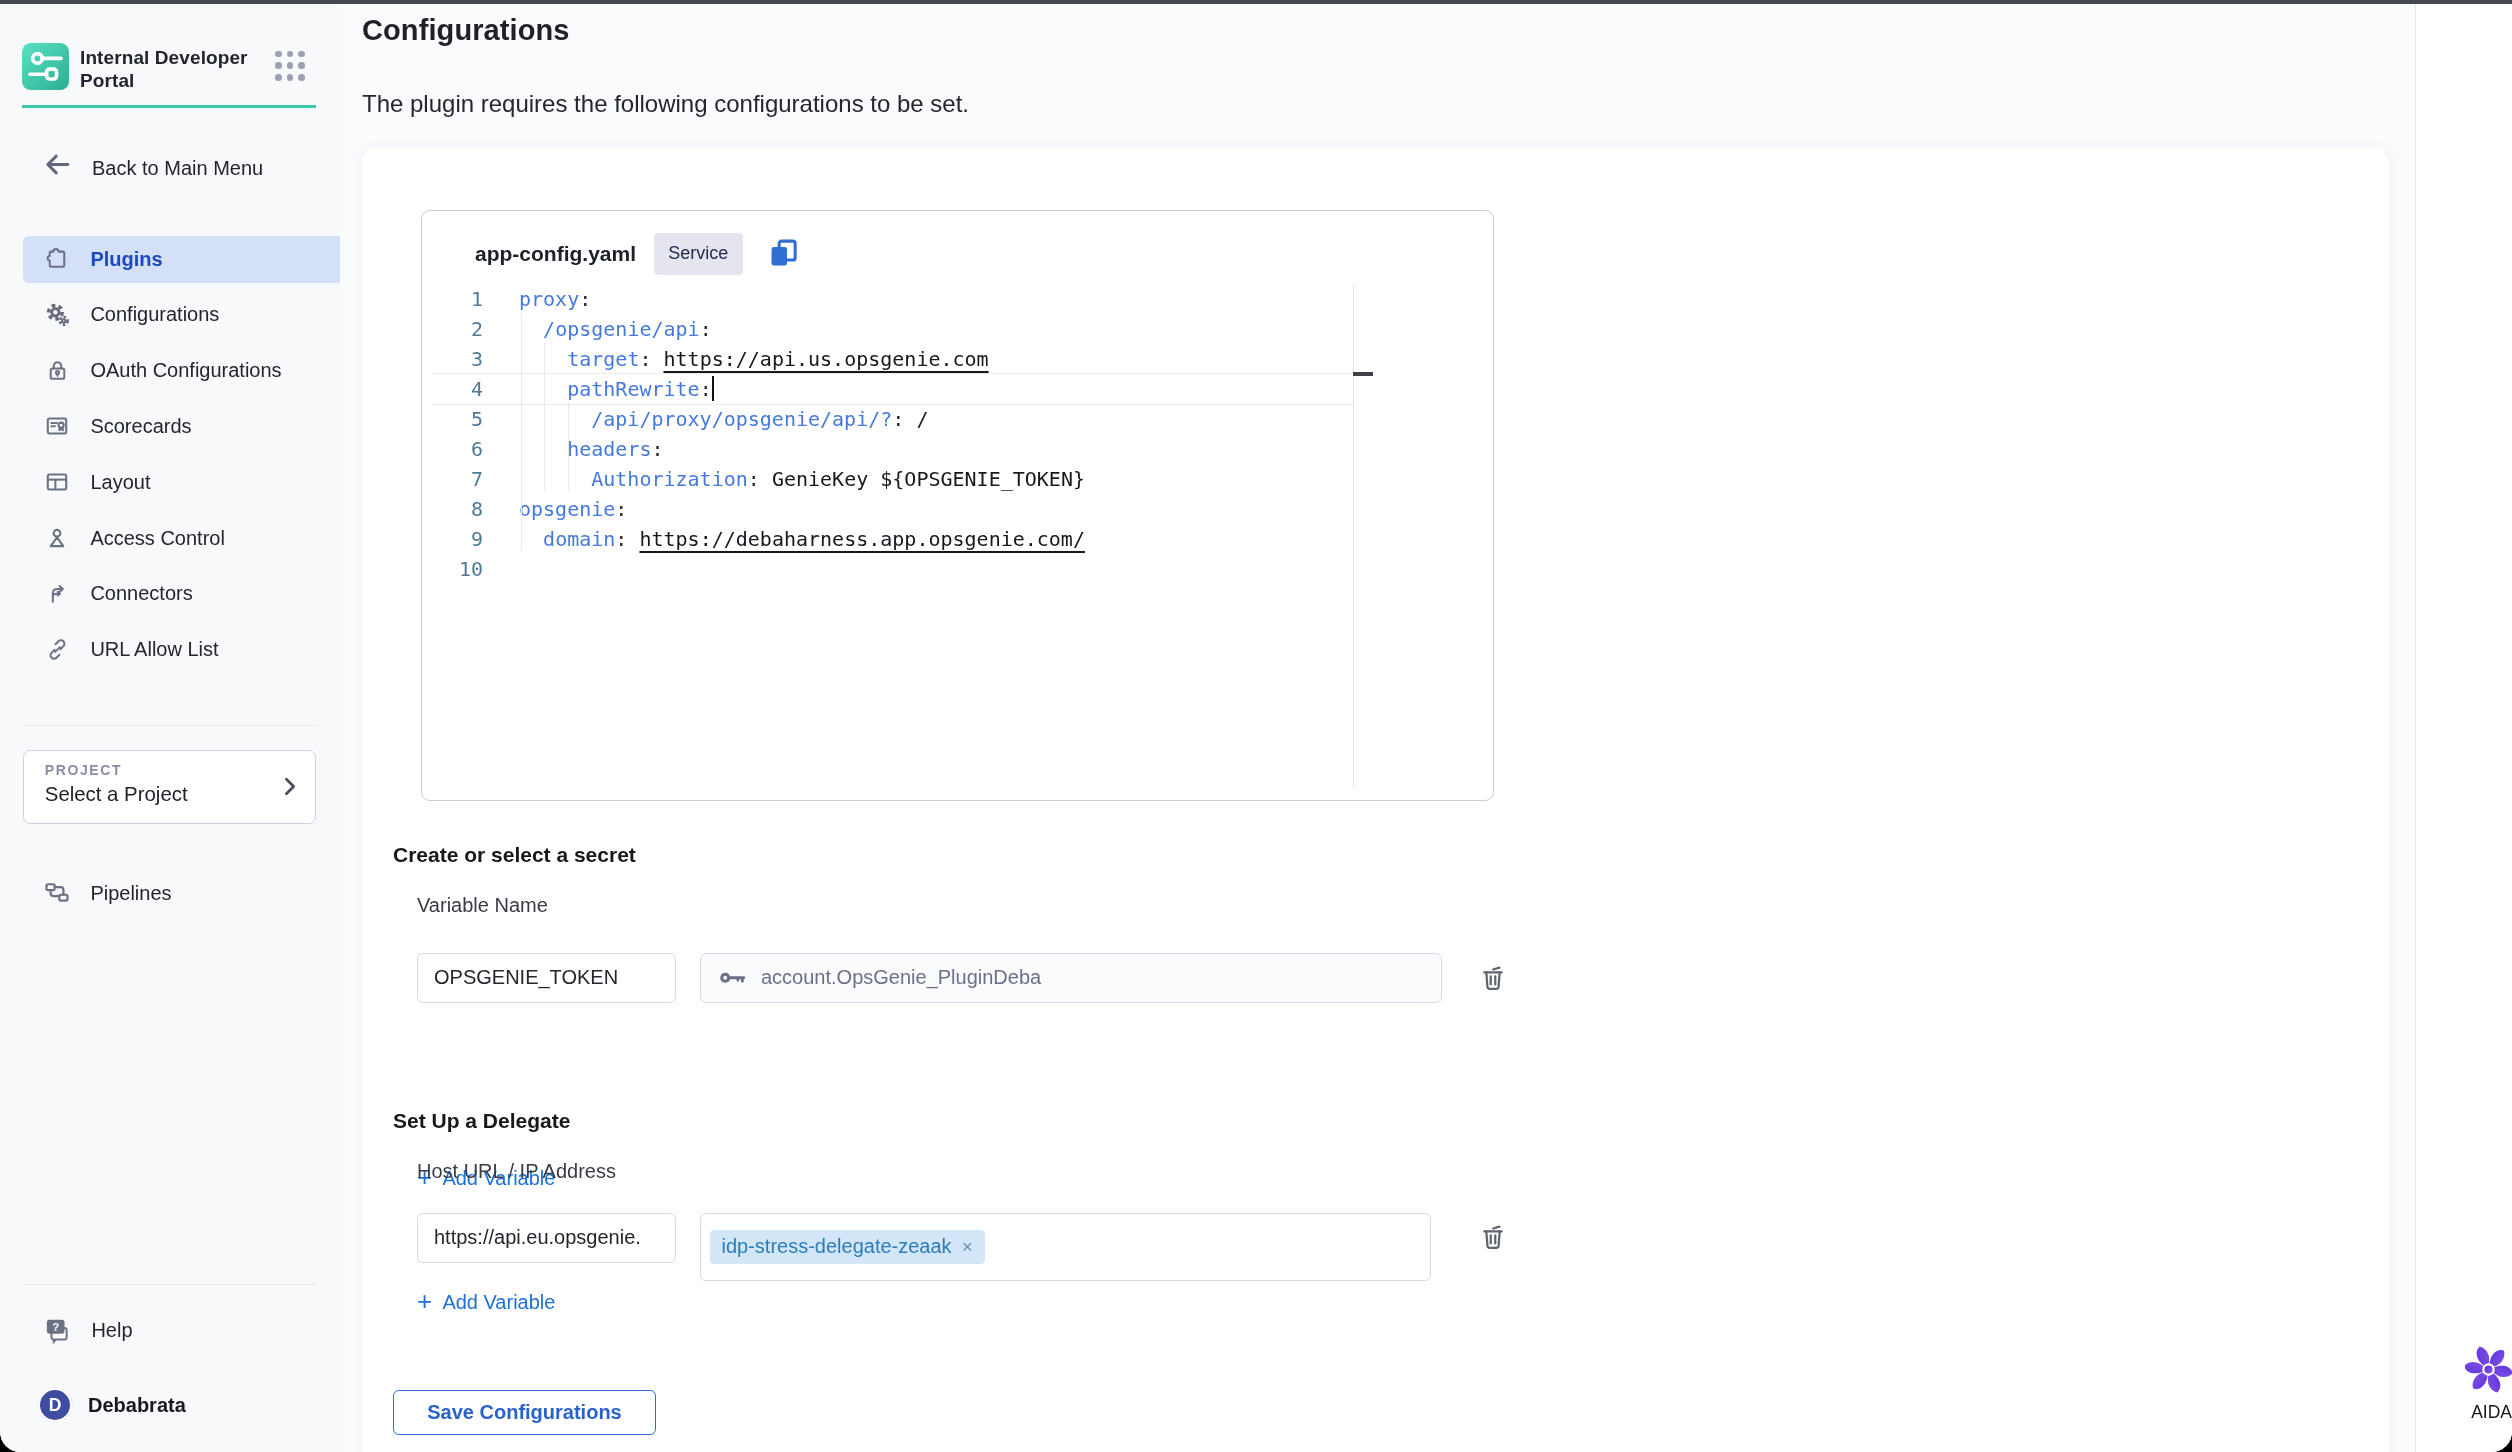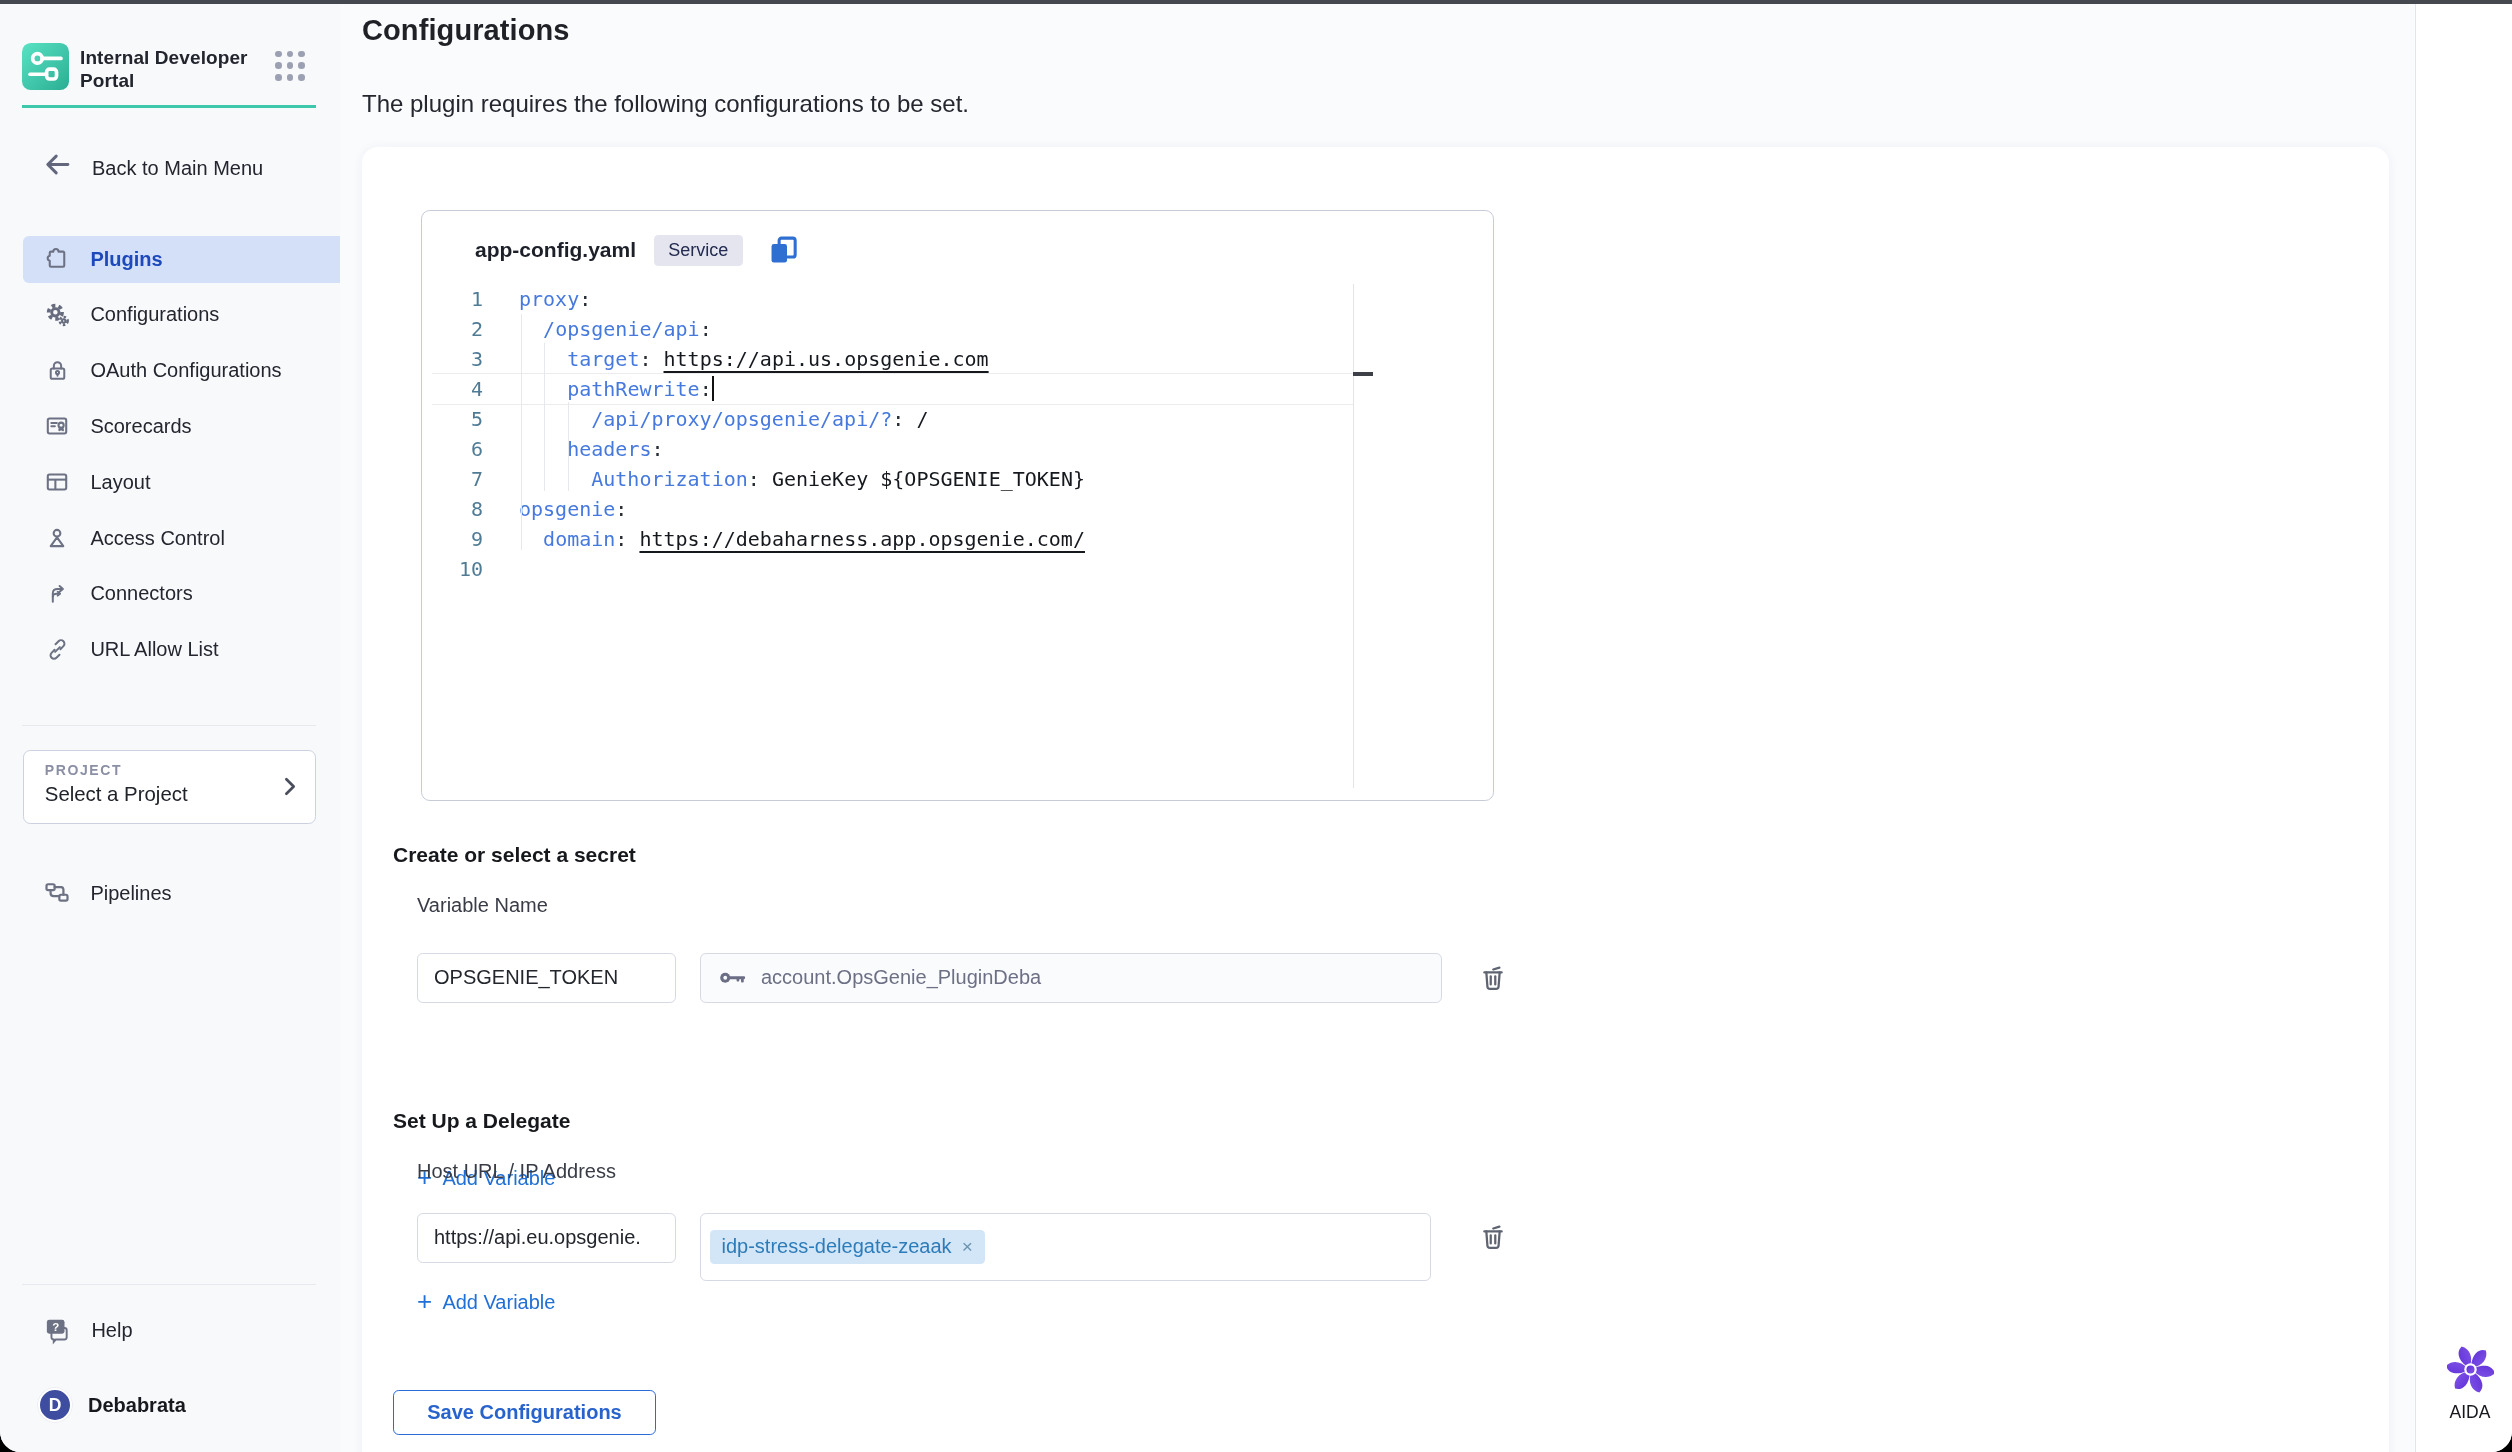--- a/index.html
+++ b/index.html
@@ -39,21 +39,21 @@
   
   .main { position:absolute; left:340px; top:3.6px; right:98px; bottom:0; background:#fafbfd; }
   .page-title { position:absolute; left:22px; top:10.2px; font-size:29px; font-weight:700; color:#1f2127; letter-spacing:0.1px; }
   .page-desc { position:absolute; left:22px; top:86px; font-size:24px; color:#24272e; }
   .content-card { position:absolute; left:22px; top:143px; width:2027px; bottom:-22px; background:#fff; border-radius:16px 16px 0 0; box-shadow:0 1.5px 11.7px rgba(40,45,80,.06); }
 
   
   .editor { position:absolute; left:59px; top:63px; width:1073px; height:591px; background:#fff; border:1.1px solid #c7cbd8; border-radius:8.8px; }
   .editor-head { position:absolute; left:53px; top:22px; display:flex; align-items:center; gap:17.5px; }
   .filename { font-size:21px; font-weight:700; color:#1d2029; }
-  .badge { display:inline-flex; align-items:center; height:31px; padding:0 14.6px; border-radius:4.4px; background:#e4e5ef; color:#222a50; font-size:18px; }
+  .badge { display:inline-flex; align-items:center; height:42px; padding:0 14.6px; border-radius:4.4px; background:#e4e5ef; color:#222a50; font-size:18px; }
   .copy-btn { background:none; border:none; padding:0; margin-left:5.8px; cursor:pointer; display:flex; }
 
   .code { position:absolute; left:0; top:73px; right:11.7px; font-family:"DejaVu Sans Mono", monospace; font-size:20px; line-height:30px; }
   .crow { display:flex; height:30px; white-space:pre; position:relative; }
   .crow .ln { width:61px; text-align:right; color:#4f7b95; flex:none; }
   .crow .lc { margin-left:36px; color:#15181d; }
   .crow.active::before { content:''; position:absolute; left:10.2px; width:921px; top:-0.7px; height:100%;
     border-top:1.1px solid #ececec; border-bottom:1.1px solid #ececec; pointer-events:none; }
   .seg-key { color:#4679dd; }
   .seg-pun { color:#2a2e35; }
@@ -76,21 +76,21 @@
   .chip .t { font-size:20px; color:#2d7cba; }
   .chip .x { font-size:19px; color:#6d94af; cursor:pointer; line-height:1; }
   .trash-btn { position:absolute; left:1115px; background:none; border:none; padding:0; cursor:pointer; }
   .add-var { position:absolute; left:55px; display:flex; align-items:center; gap:10.2px; cursor:pointer; }
   .add-var .plus { font-size:26px; color:#2070d6; font-weight:500; line-height:1; margin-top:-2.9px; }
   .add-var .t { font-size:20px; font-weight:500; color:#2070d6; }
   .save-btn { position:absolute; left:31px; top:1243px; width:263px; height:45px; background:#fff; border:1.8px solid #2a6bd7; border-radius:5.8px; color:#2863cd; font-size:20px; font-weight:600; cursor:pointer; font-family:"Liberation Sans",sans-serif; }
 
   
   .rail { position:absolute; top:3.6px; right:0; bottom:0; width:97px; background:#fff; border-left:1.1px solid #e3e5ec; }
-  .aida { position:absolute; bottom:29px; left:12px; right:0; text-align:center; cursor:pointer; }
+  .aida { position:absolute; bottom:29px; left:12px; right:0; text-align:right; cursor:pointer; }
   .aida-label { font-size:17.5px; color:#16181d; margin-top:7.3px; }
 </style>
 </head>
 <body>
 
 <div class="window">
   <div class="topbar"></div>
 
   <nav class="sidebar">
     <svg class="brand-logo" viewBox="0 0 64 64">

